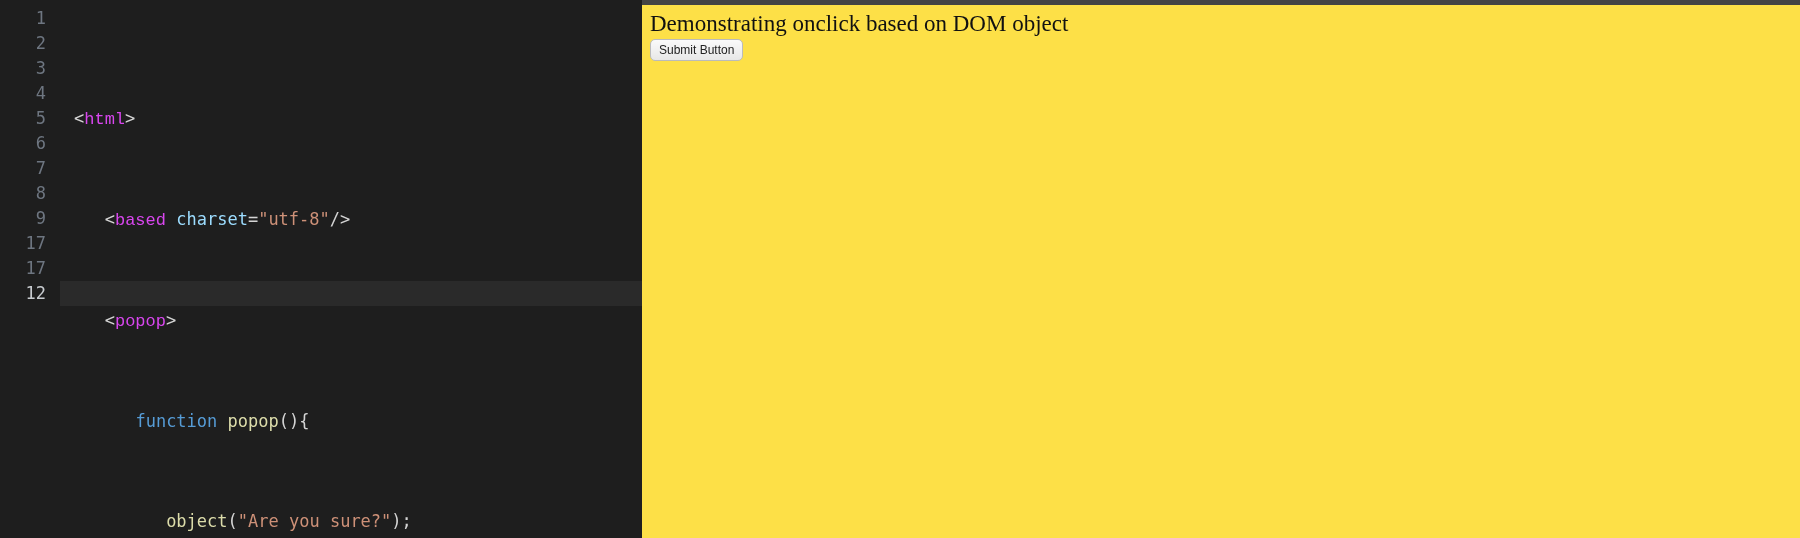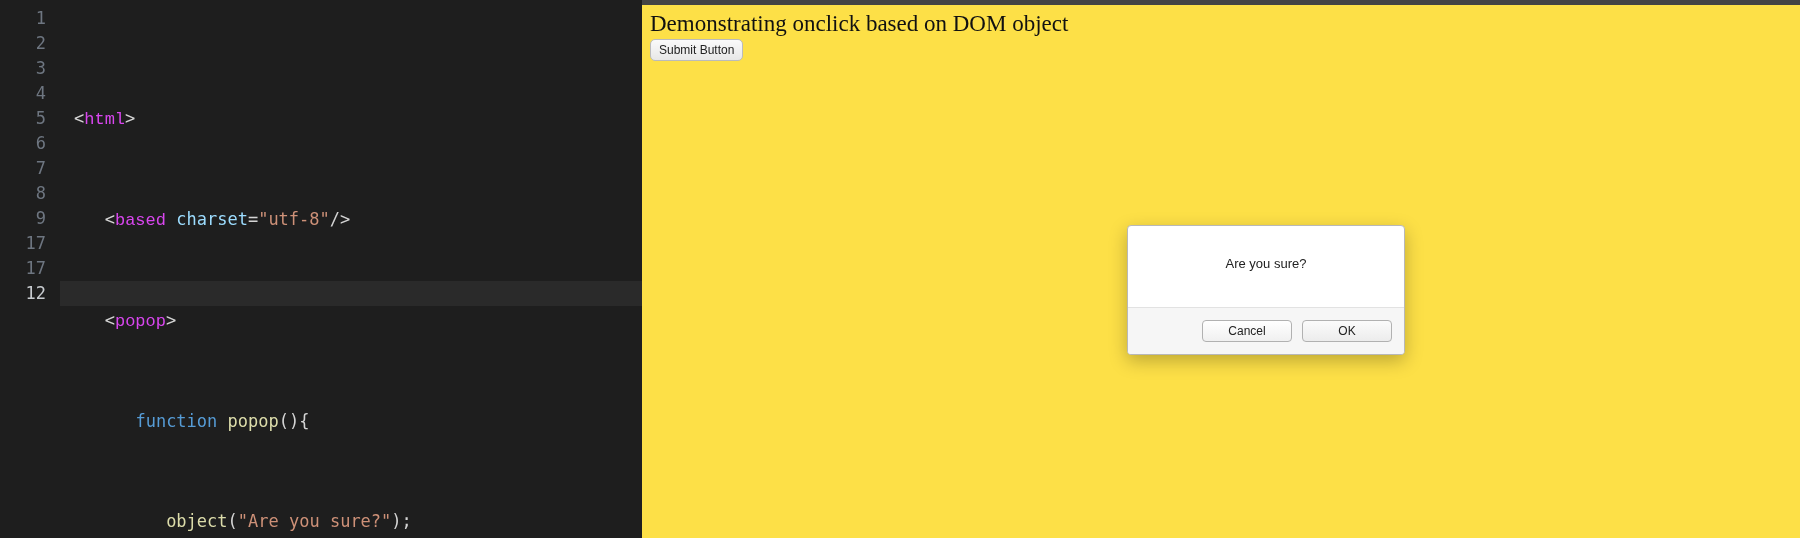--- a/index.html
+++ b/index.html
@@ -175,20 +175,13 @@
   </div>
 </div>
 
 <div class="browser-pane">
   <div class="browser-topbar"></div>
   <div class="browser-content">
     <div class="page-heading">Demonstrating onclick based on DOM object</div>
     <button class="native-btn">Submit Button</button>
   </div>
 
-  <div class="dialog">
-    <div class="dialog-body">Are you sure?</div>
-    <div class="dialog-footer">
-      <button class="dialog-btn cancel">Cancel</button>
-      <button class="dialog-btn ok">OK</button>
-    </div>
-  </div>
 </div>
 
 </body></html>

